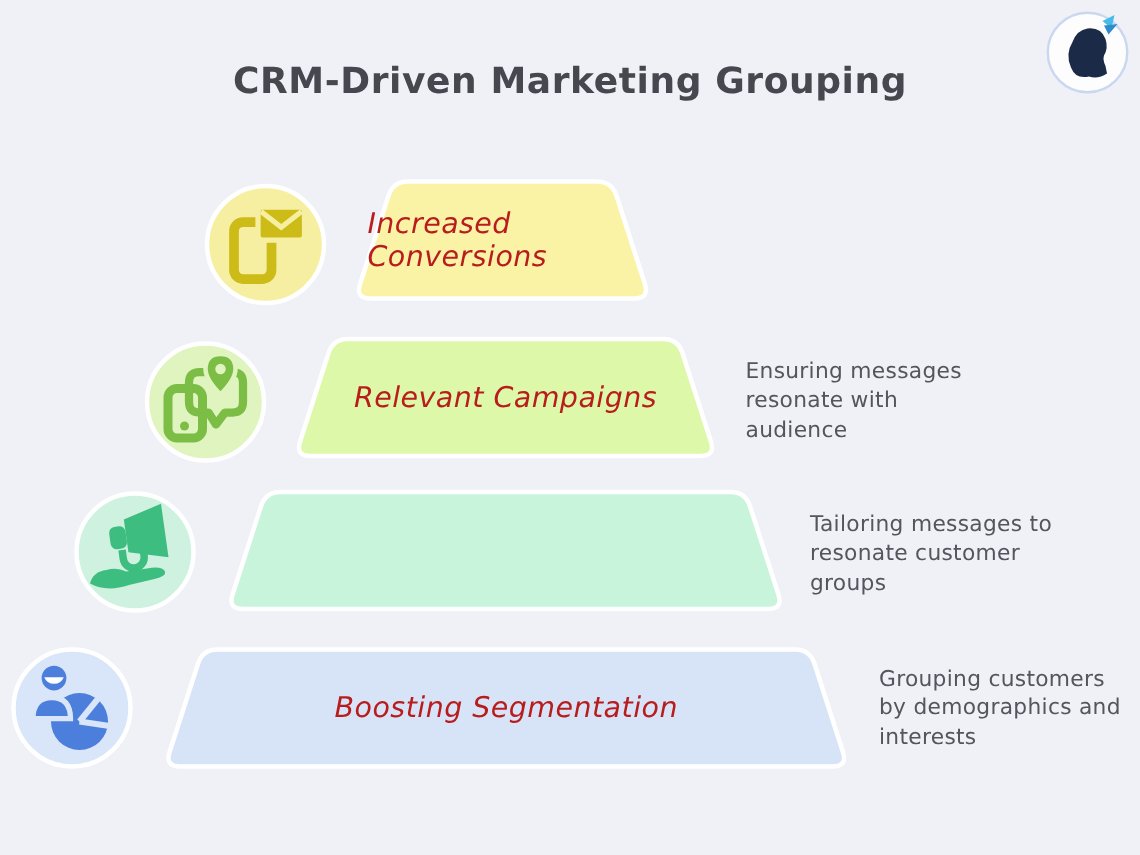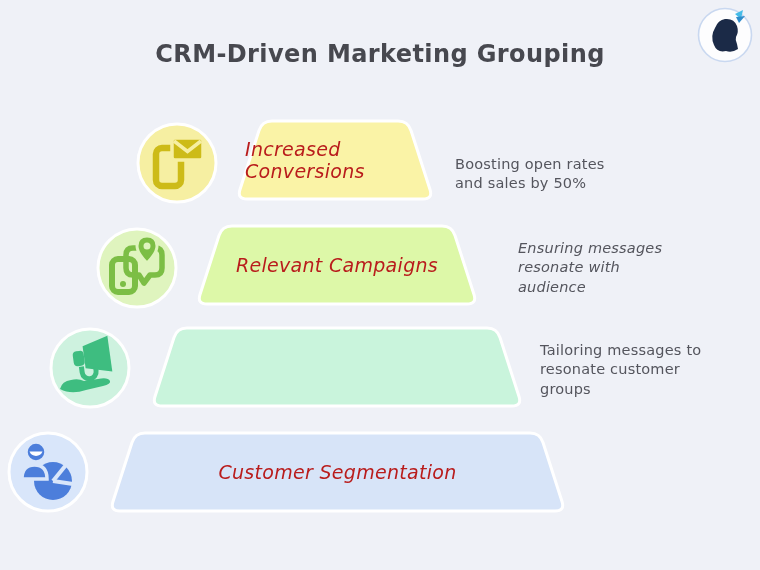--- a/index.html
+++ b/index.html
@@ -31,21 +31,21 @@
   
   .r1t{left:234px;top:118px;} .r1l{left:237px;top:121px;width:196px;}
   .r2t{left:194px;top:223px;} .r2l{left:197px;top:226px;width:280px;}
   .r3t{left:149px;top:325px;} .r3l{left:152px;top:328px;width:370px;}
   .r4t{left:107px;top:430px;} .r4l{left:110px;top:433px;width:455px;}
   
   .r1i{left:135px;top:121px;} .r2i{left:95px;top:226px;}
   .r3i{left:48px;top:326px;}  .r4i{left:6px;top:430px;}
   
   .r1d{left:455px;top:155px;width:168px;}
-  .r2d{left:518px;top:239px;width:152px;font-style:italic;}
+  .r2d{left:497px;top:239px;width:152px;}
   .r3d{left:540px;top:341px;width:176px;}
   .r4d{left:586px;top:444px;width:166px;}
 </style>
 </head>
 <body>
 
 <div class="page">
 
   <h1 class="abs title">CRM-Driven Marketing Grouping</h1>
 
@@ -61,21 +61,20 @@
   <svg class="abs r1t" width="202" height="84" viewBox="-3 -3 202 84">
     <path d="M35 0 L161 0 Q171 0 174 9.5 L193 68.5 Q196 78 186 78 L10 78 Q0 78 3 68.5 L22 9.5 Q25 0 35 0 Z" stroke-width="3" stroke-linejoin="round" fill="#FAF3A6" stroke="#FFFFFF"></path>
   </svg>
   <div class="abs lab r1l">Increased Conversions</div>
   <svg class="abs r1i" width="84" height="84" viewBox="0 0 84 84">
     <circle cx="42" cy="42" r="39" stroke-width="3" fill="#F6EFA2" stroke="#FFFFFF"></circle>
     <rect x="21" y="27" width="25" height="38" rx="6" fill="none" stroke-width="6.5" stroke="#CDBB18"></rect>
     <rect x="37" y="17" width="31" height="22" rx="3" stroke-width="3.5" fill="#CDBB18" stroke="#F6EFA2"></rect>
     <polyline points="39,20 52.5,30.5 66,20" fill="none" stroke-width="3.5" stroke="#F6EFA2"></polyline>
   </svg>
-  <div class="abs desc r1d">Boosting open rates and sales by 50%</div>
 
   <svg class="abs r2t" width="286" height="84" viewBox="-3 -3 286 84">
     <path d="M35 0 L245 0 Q255 0 258 9.5 L277 68.5 Q280 78 270 78 L10 78 Q0 78 3 68.5 L22 9.5 Q25 0 35 0 Z" stroke-width="3" stroke-linejoin="round" fill="#DDF8A8" stroke="#FFFFFF"></path>
   </svg>
   <div class="abs lab r2l">Relevant Campaigns</div>
   <svg class="abs r2i" width="84" height="84" viewBox="0 0 84 84">
     <circle cx="42" cy="42" r="39" stroke-width="3" fill="#DFF4BE" stroke="#FFFFFF"></circle>
     <rect x="17" y="33" width="23" height="33" rx="6" fill="none" stroke-width="6" stroke="#7CBE45"></rect>
     <circle cx="28" cy="58" r="3" fill="#7CBE45"></circle>
     <path d="M38 22 H60 Q67 22 67 29 V42 Q67 49 60 49 H55 L49 57 L44 49 H38 Q31 49 31 42 V29 Q31 22 38 22 Z" fill="none" stroke-width="5.5" stroke-linejoin="round" stroke="#7CBE45"></path>
@@ -94,24 +93,25 @@
       <rect x="25" y="23" width="11" height="15" rx="4" fill="#3EBD80"></rect>
       <path d="M32 39 v6 a7 7 0 0 0 14 0 v-3" fill="none" stroke-width="5" stroke="#3EBD80"></path>
     </g>
     <path d="M12 63 Q14 55 23 54 Q30 52 36 55 L50 53 Q60 51 62 55 Q63 58 55 60 L38 64 Q23 69 12 63 Z" fill="#3EBD80"></path>
   </svg>
   <div class="abs desc r3d">Tailoring messages to resonate customer groups</div>
 
   <svg class="abs r4t" width="461" height="84" viewBox="-3 -3 461 84">
     <path d="M35 0 L420 0 Q430 0 433 9.5 L452 68.5 Q455 78 445 78 L10 78 Q0 78 3 68.5 L22 9.5 Q25 0 35 0 Z" stroke-width="3" stroke-linejoin="round" fill="#D7E4F8" stroke="#FFFFFF"></path>
   </svg>
-  <div class="abs lab r4l">Customer Segmentation</div>
+  <div class="abs lab r4l">Boosting Segmentation</div>
   <svg class="abs r4i" width="84" height="84" viewBox="0 0 84 84">
     <circle cx="42" cy="42" r="39" stroke-width="3" fill="#D9E6FA" stroke="#FFFFFF"></circle>
     <circle cx="47" cy="51" r="19" fill="#4C7EDB"></circle>
     <line x1="47" y1="51" x2="60" y2="35" stroke-width="4" stroke="#D9E6FA"></line>
     <line x1="47" y1="51" x2="67" y2="54" stroke-width="4" stroke="#D9E6FA"></line>
     <path d="M16 49 Q16 35 28.5 35 Q41 35 41 49 Z" stroke-width="3.5" fill="#4C7EDB" stroke="#D9E6FA"></path>
     <circle cx="30" cy="22" r="10" stroke-width="3.5" fill="#4C7EDB" stroke="#D9E6FA"></circle>
     <path d="M23.5 21.5 a7 7 0 0 0 13 0 z" fill="#FFFFFF"></path>
   </svg>
+  <div class="abs desc r4d">Grouping customers by demographics and interests</div>
 
 </div>
 
 </body></html>

